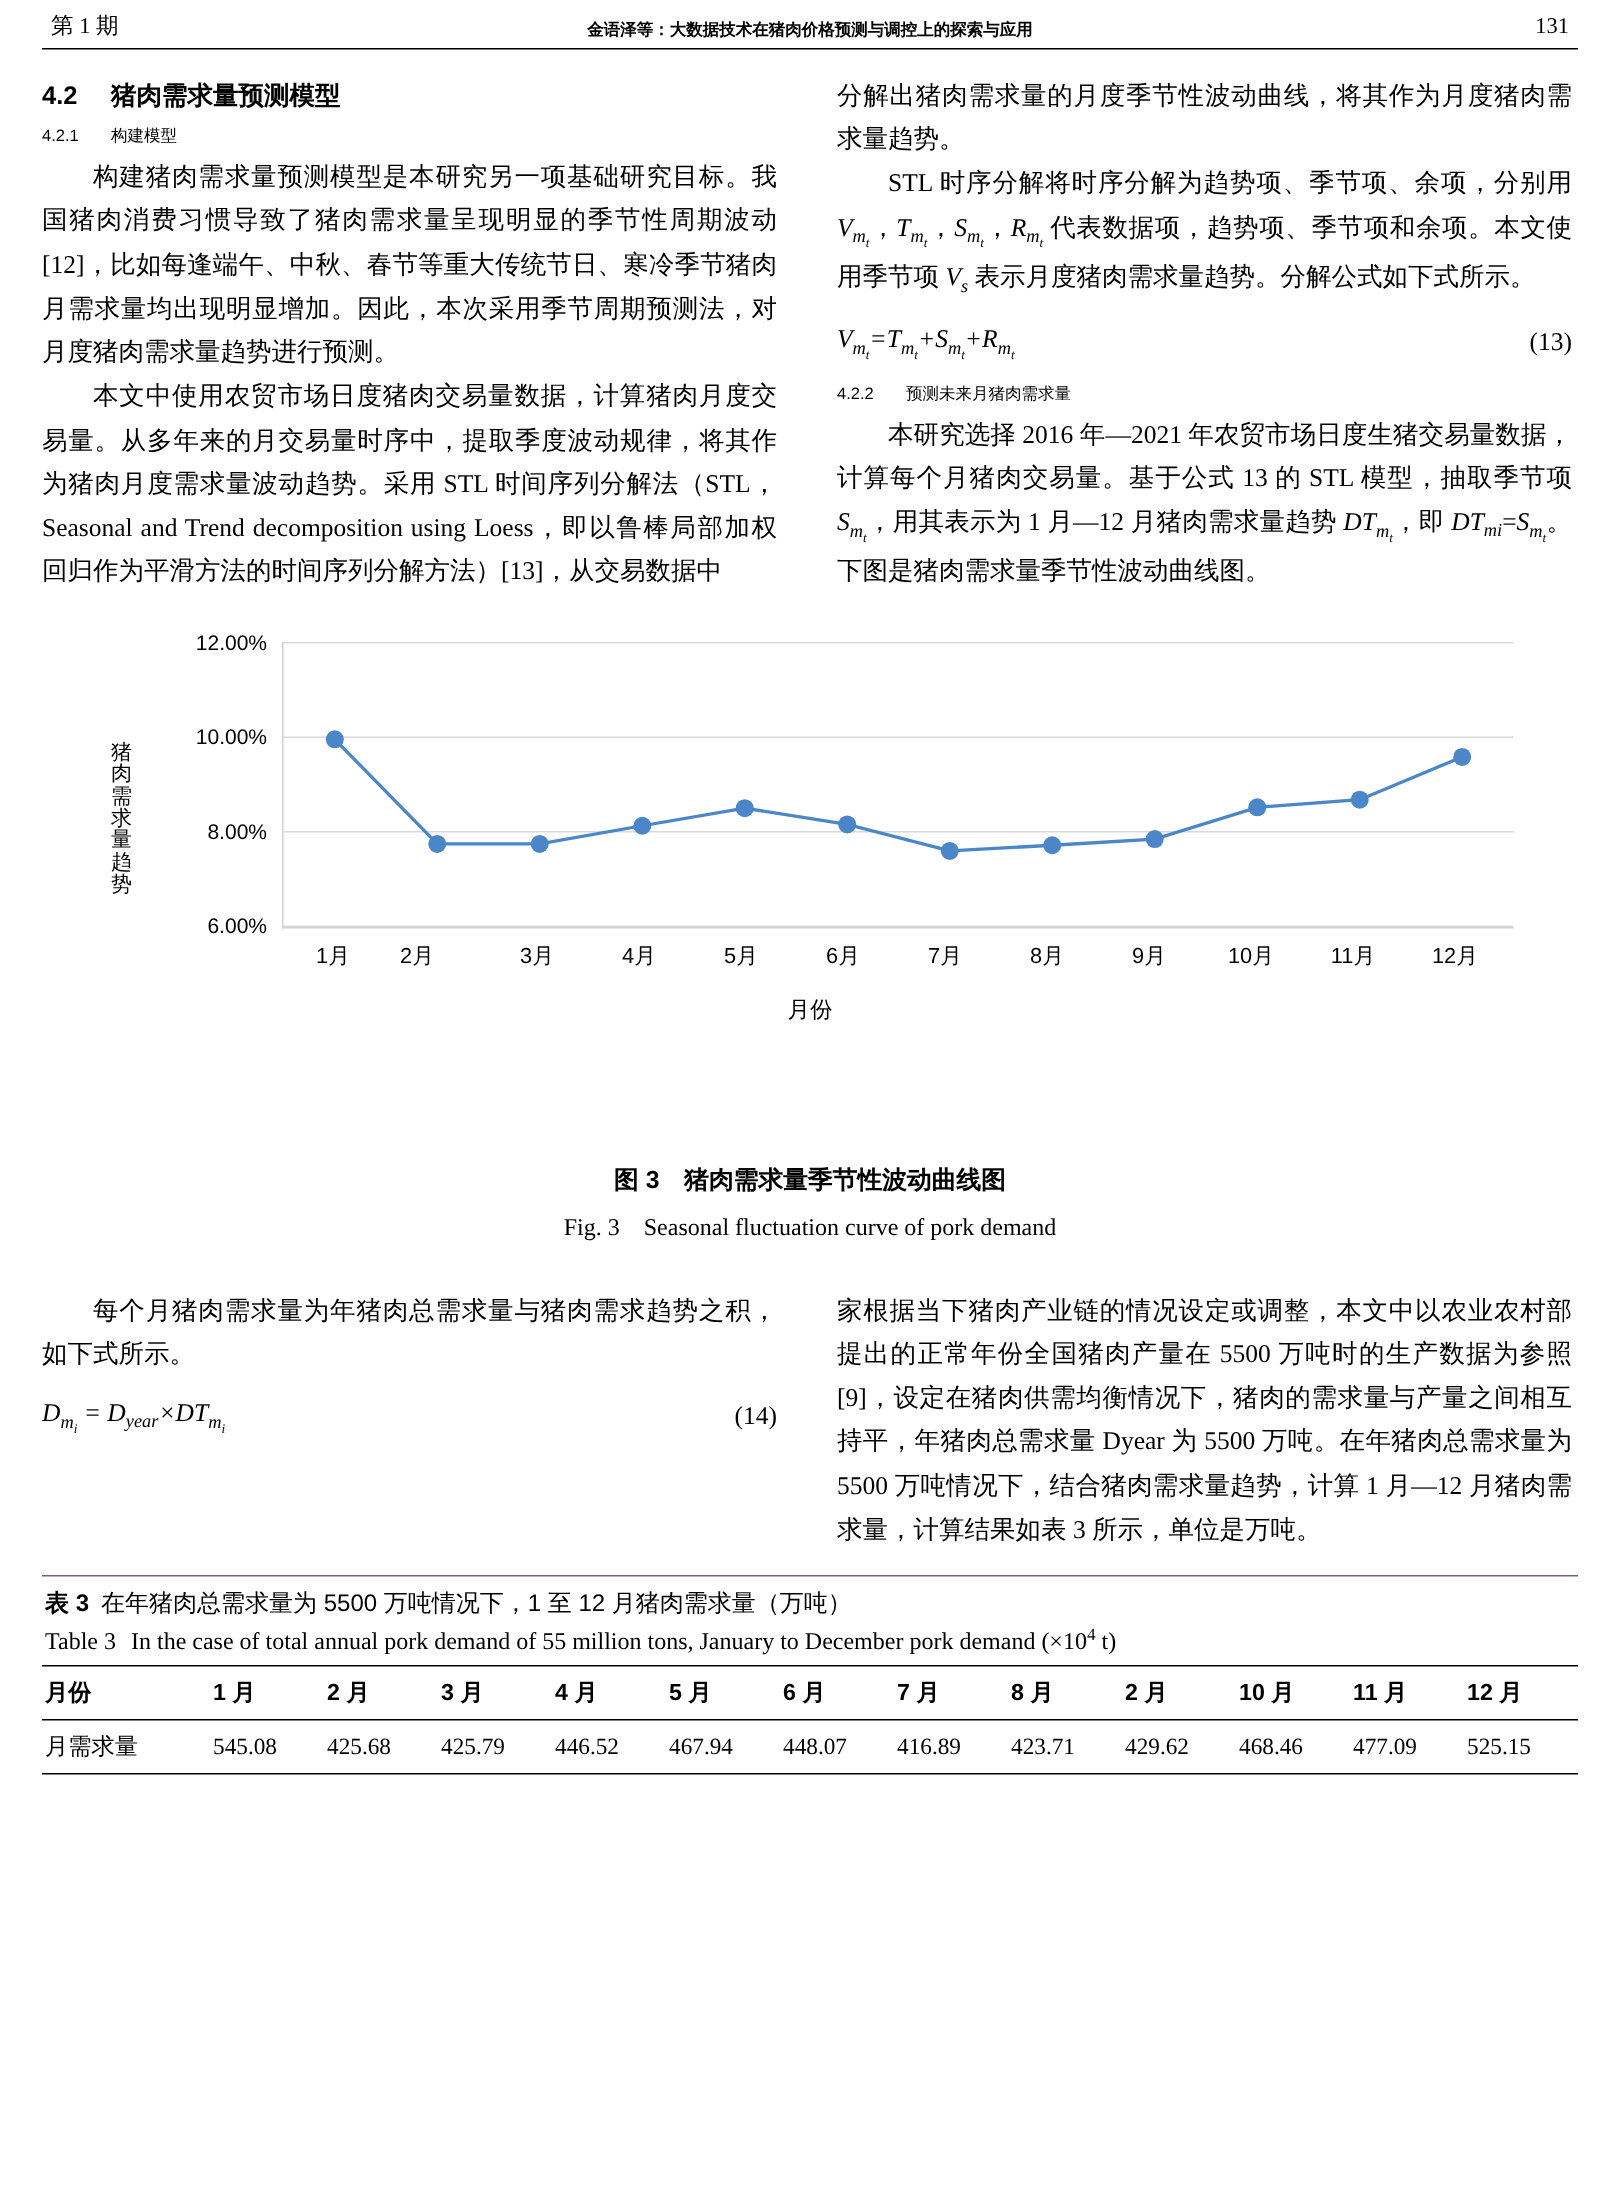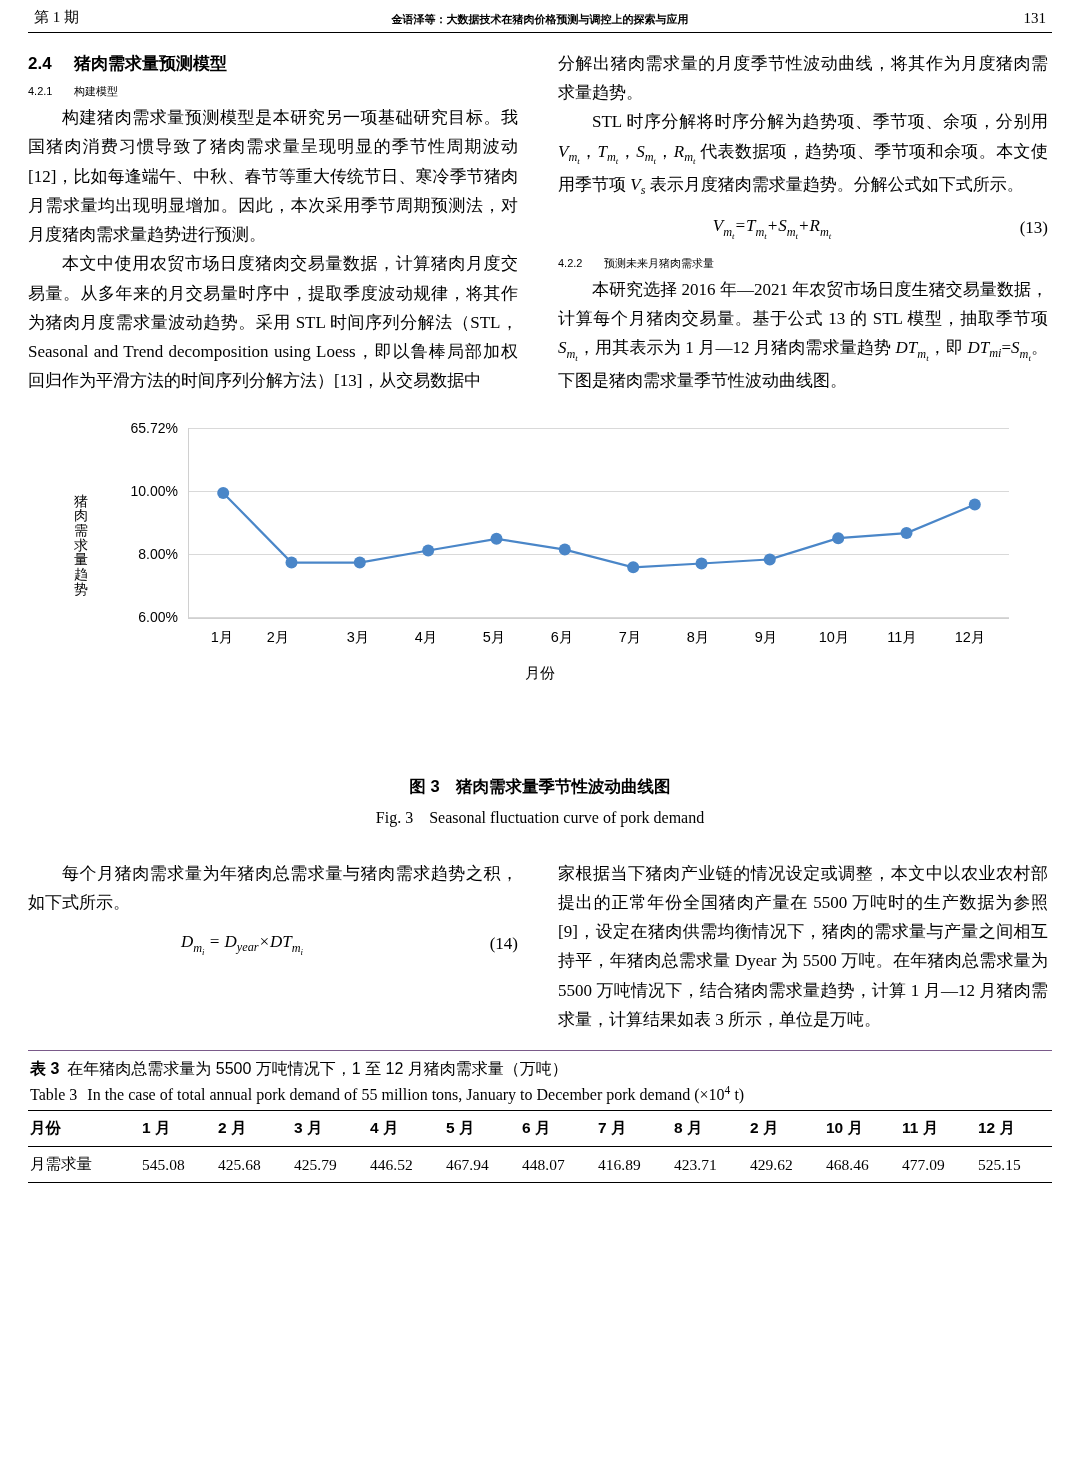--- a/index.html
+++ b/index.html
@@ -25,21 +25,21 @@
 
   
   .cols { display:flex; gap:40px; margin-top:16px; }
   .col { width:490px; font-size:17px; line-height:1.72; text-align:justify; }
   .col p { margin:0 0 0 0; }
   .indent { text-indent:2em; }
   h3.sec { font-family:"Liberation Sans", sans-serif; font-size:17px; font-weight:bold; margin:0 0 4px 0; }
   h4.subsec { font-family:Liberation Sans, sans-serif; font-size:11px; font-weight:normal; margin:2px 0 2px 0; }
   .sec-num { display:inline-block; min-width:46px; }
   .formula { display:flex; align-items:center; margin:10px 0 10px 0; }
-  .formula .f-body { flex:1; text-align:center; font-style:italic; font-size:17px; }
+  .formula .f-body { flex:1; text-align:left; font-style:italic; font-size:17px; }
   .formula .f-num { width:62px; text-align:right; font-style:normal; }
   i.mi { font-style:italic; }
   sub { font-size:0.72em; }
   sup { font-size:0.72em; }
 
   
   .figure-wrap { margin-top:18px; }
   .chart-area { position:relative; width:1024px; height:320px; margin:0 auto; }
   .ylab {
     position:absolute; left:42px; top:80px; width:22px;
@@ -87,21 +87,21 @@
 
   <div class="runhead">
     <div class="rh-left">第 1 期</div>
     <div class="rh-center">金语泽等：大数据技术在猪肉价格预测与调控上的探索与应用</div>
     <div class="rh-right">131</div>
   </div>
 
   <div class="cols">
     <div class="col">
       <h3 class="sec">
-        <span class="sec-num">2.4</span><span>猪肉需求量预测模型</span>
+        <span class="sec-num">4.2</span><span>猪肉需求量预测模型</span>
       </h3>
       <h4 class="subsec">
         <span class="sec-num">4.2.1</span><span>构建模型</span>
       </h4>
       <p class="indent">构建猪肉需求量预测模型是本研究另一项基础研究目标。我国猪肉消费习惯导致了猪肉需求量呈现明显的季节性周期波动[12]，比如每逢端午、中秋、春节等重大传统节日、寒冷季节猪肉月需求量均出现明显增加。因此，本次采用季节周期预测法，对月度猪肉需求量趋势进行预测。</p>
       <p class="indent">本文中使用农贸市场日度猪肉交易量数据，计算猪肉月度交易量。从多年来的月交易量时序中，提取季度波动规律，将其作为猪肉月度需求量波动趋势。采用 STL 时间序列分解法（STL，Seasonal and Trend decomposition using Loess，即以鲁棒局部加权回归作为平滑方法的时间序列分解方法）[13]，从交易数据中</p>
     </div>
 
     <div class="col">
       <p>分解出猪肉需求量的月度季节性波动曲线，将其作为月度猪肉需求量趋势。</p>
@@ -126,21 +126,21 @@
       <div class="ylab">
         <span>猪</span>
           <span>肉</span>
           <span>需</span>
           <span>求</span>
           <span>量</span>
           <span>趋</span>
           <span>势</span>
       </div>
 
-      <div class="ytick" style="left:72px; top:6px;">65.72%</div>
+      <div class="ytick" style="left:72px; top:6px;">12.00%</div>
       <div class="ytick" style="left:72px; top:69px;">10.00%</div>
       <div class="ytick" style="left:72px; top:132px;">8.00%</div>
       <div class="ytick" style="left:72px; top:195px;">6.00%</div>
 
       <div class="plot">
         <div class="gl" style="top:0px;"></div>
         <div class="gl" style="top:63px;"></div>
         <div class="gl" style="top:126px;"></div>
         <div class="gl" style="top:189px;"></div>
         <svg width="820" height="190" viewBox="0 0 820 190" style="position:absolute; left:0; top:0;">

